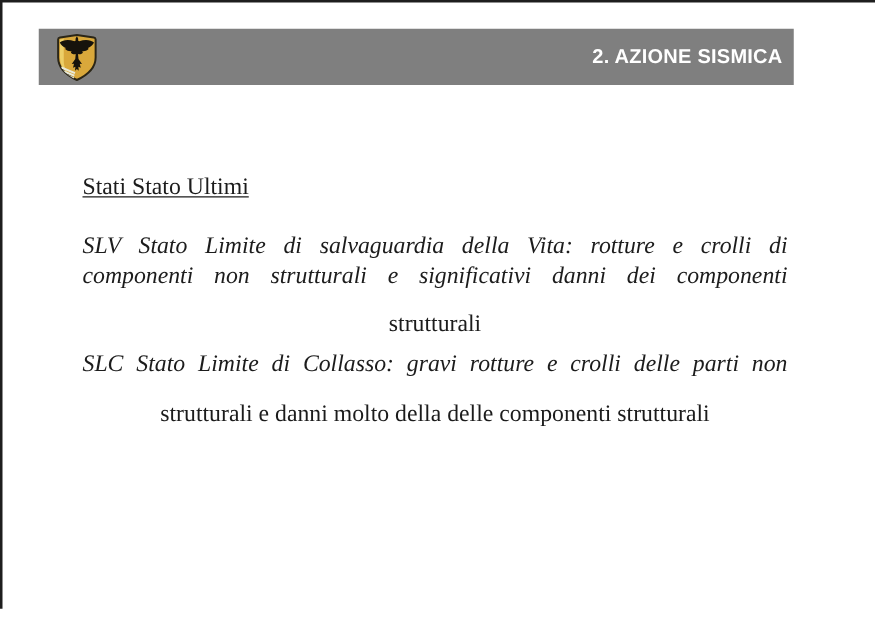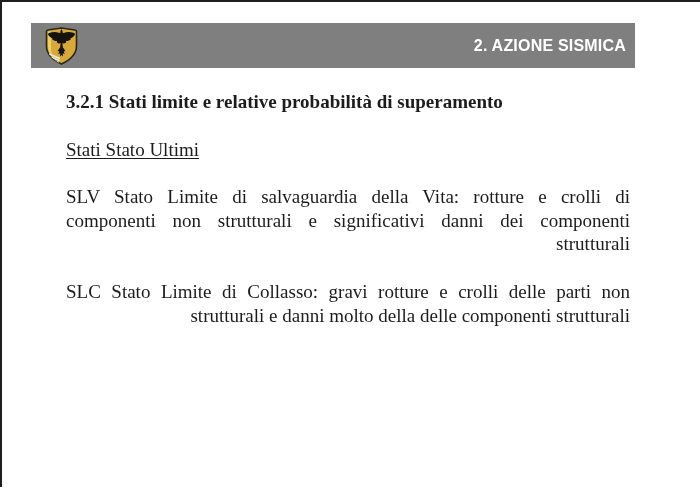--- a/index.html
+++ b/index.html
@@ -38,22 +38,22 @@
   .subheading{
     top:139px;
     font-size:19px;line-height:1.15;
     text-decoration:underline;
     text-underline-offset:2px;
     white-space:nowrap;
   }
   .para{font-size:19px;line-height:23.7px;}
   .para-slv{top:185px;}
   .para-slc{top:280px;}
-  .jl{display:block;text-align:justify;text-align-last:justify;white-space:normal;}
-  .ll{display:block;text-align:right;}
+  .jl{display:block;text-align:justify;text-align-last:justify;white-space:normal;font-style:italic;}
+  .ll{display:block;text-align:center;margin-top:16px;}
 </style>
 </head>
 <body>
 
 <div class="page">
 
   <div class="frame-top"></div>
   <div class="frame-left"></div>
 
   <div class="header-bar">
@@ -99,21 +99,20 @@
           L25.4 11.3
           C27.5 10.6 29.3 9.1 30.2 7
           C27.7 4.9 23 4.4 18.5 6
           L17.4 5.4
           C17.8 4.3 17.5 3.2 16.5 2.2 Z"></path>
       </svg>
     </span>
     <span class="header-title">2. AZIONE SISMICA</span>
   </div>
 
-  <div class="textcol section-heading" style="position:absolute;">3.2.1 Stati limite e relative probabilità di superamento</div>
 
   <div class="textcol subheading" style="position:absolute;">Stati Stato Ultimi</div>
 
   <div class="textcol para para-slv" style="position:absolute;">
     <span class="jl">SLV Stato Limite di salvaguardia della Vita: rotture e crolli di</span>
     <span class="jl">componenti non strutturali e significativi danni dei componenti</span>
     <span class="ll">strutturali</span>
   </div>
 
   <div class="textcol para para-slc" style="position:absolute;">

